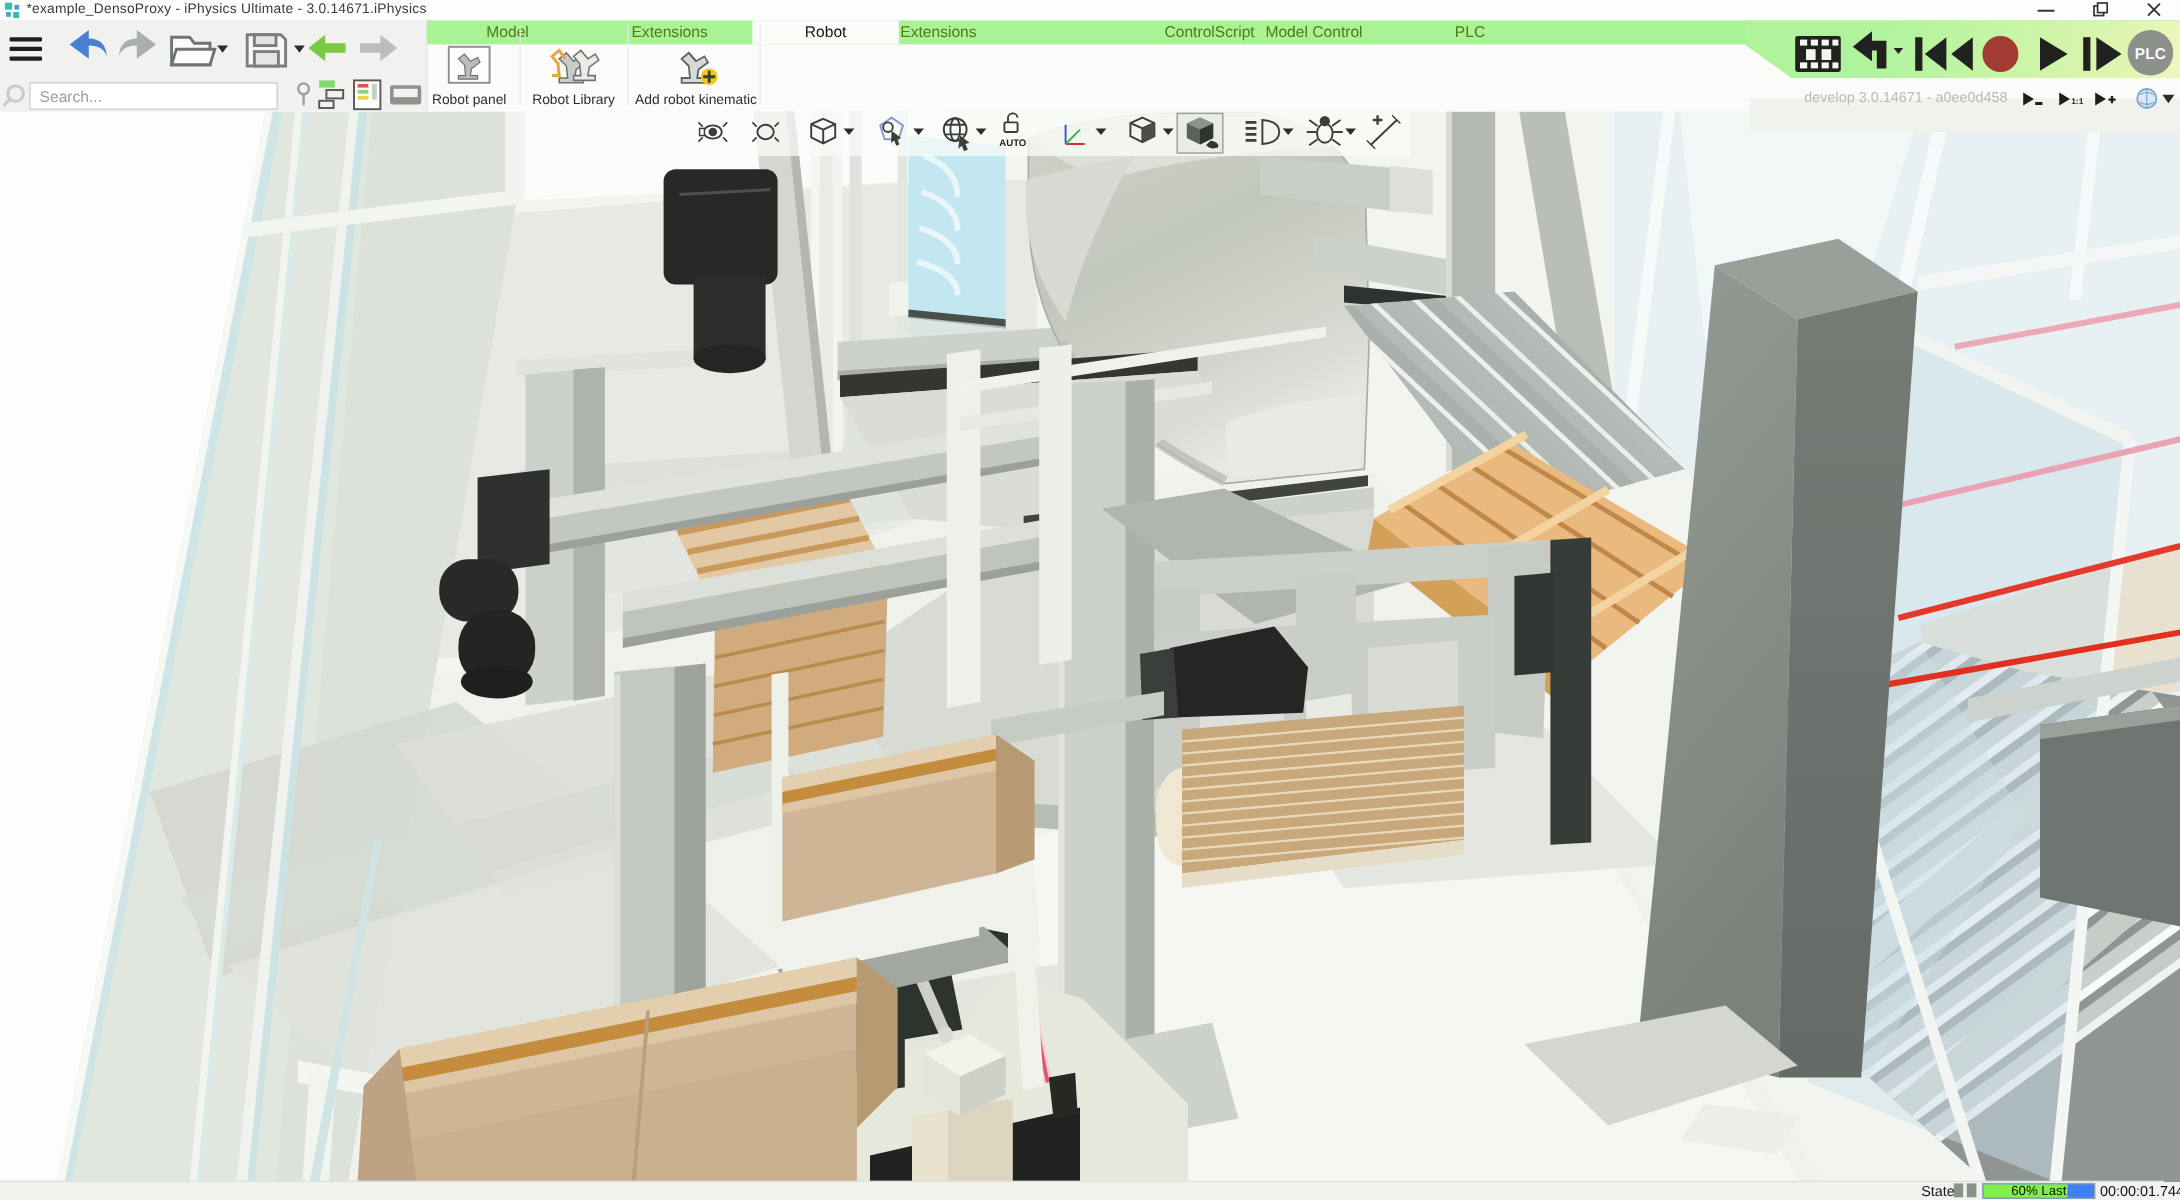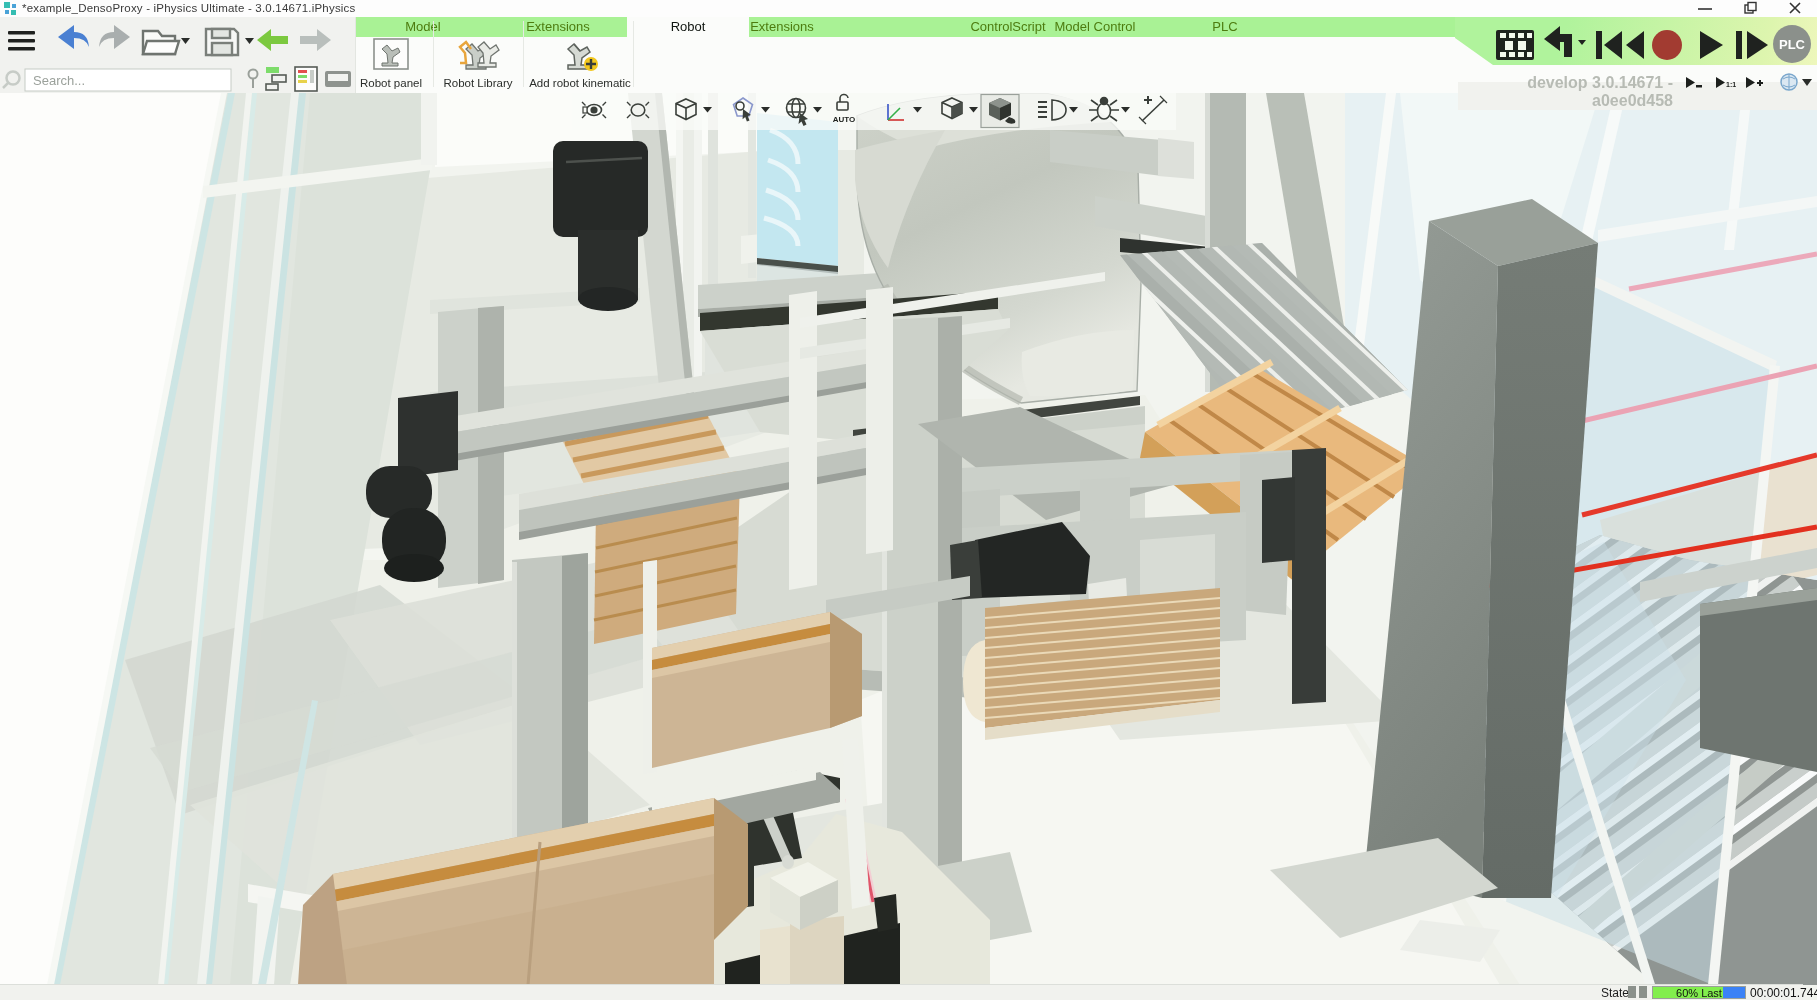--- a/index.html
+++ b/index.html
@@ -12,21 +12,21 @@
   #title{left:22px;top:2px;font-size:11.5px;color:#3a3a3a;letter-spacing:.2px;}
   
   #ribbon{left:0;top:17px;width:1817px;height:76px;background:#fbfcfa;}
   #ribleft{left:0;top:0;width:355px;height:76px;background:#f1f2ef;border-right:1px solid #e0e3de;}
   #tabbar{left:355px;top:0;width:1462px;height:20px;background:#a9f295;}
   .tab{position:absolute;top:0;height:20px;line-height:20px;font-size:13px;color:#4d7c0f;text-align:center;}
   #tab-robot{background:#fbfcfa;color:#101510;}
   #greenpanel{left:1455px;top:0;width:362px;height:48px;
      background:linear-gradient(105deg,#b0f39c 30%,#ddf5ae 85%,#eef7bc);
      clip-path:polygon(0 0,362px 0,362px 48px,38px 48px,0 21px);}
-  #devtext{left:1455px;top:57px;width:218px;font-size:16px;color:#b7bbb4;text-align:right;font-weight:bold;}
+  #devtext{left:1455px;top:57px;width:218px;font-size:12px;color:#b7bbb4;text-align:right;}
   
   #statusbar{left:0;top:984px;width:1803px;height:16px;background:#f1f2ee;border-top:1px solid #dcdfda;}
   #statetxt{left:1601px;top:1px;font-size:12px;color:#1c1c1c;position:absolute;}
   #progress{left:1652px;top:1px;width:94px;height:13px;background:#3b82f6;border:1px solid #9aa099;box-sizing:border-box;position:absolute;}
   #progfill{left:0;top:0;width:76%;height:100%;background:#82ee4d;position:absolute;}
   #progtxt{position:absolute;left:0;top:0;width:100%;text-align:center;font-size:11px;color:#101010;line-height:12px;}
   #timetxt{left:1750px;top:1px;font-size:12px;color:#101010;position:absolute;}
   
   #vtoolbar{left:572px;top:93px;width:604px;height:37px;background:rgba(250,251,248,.76);}
 </style>

